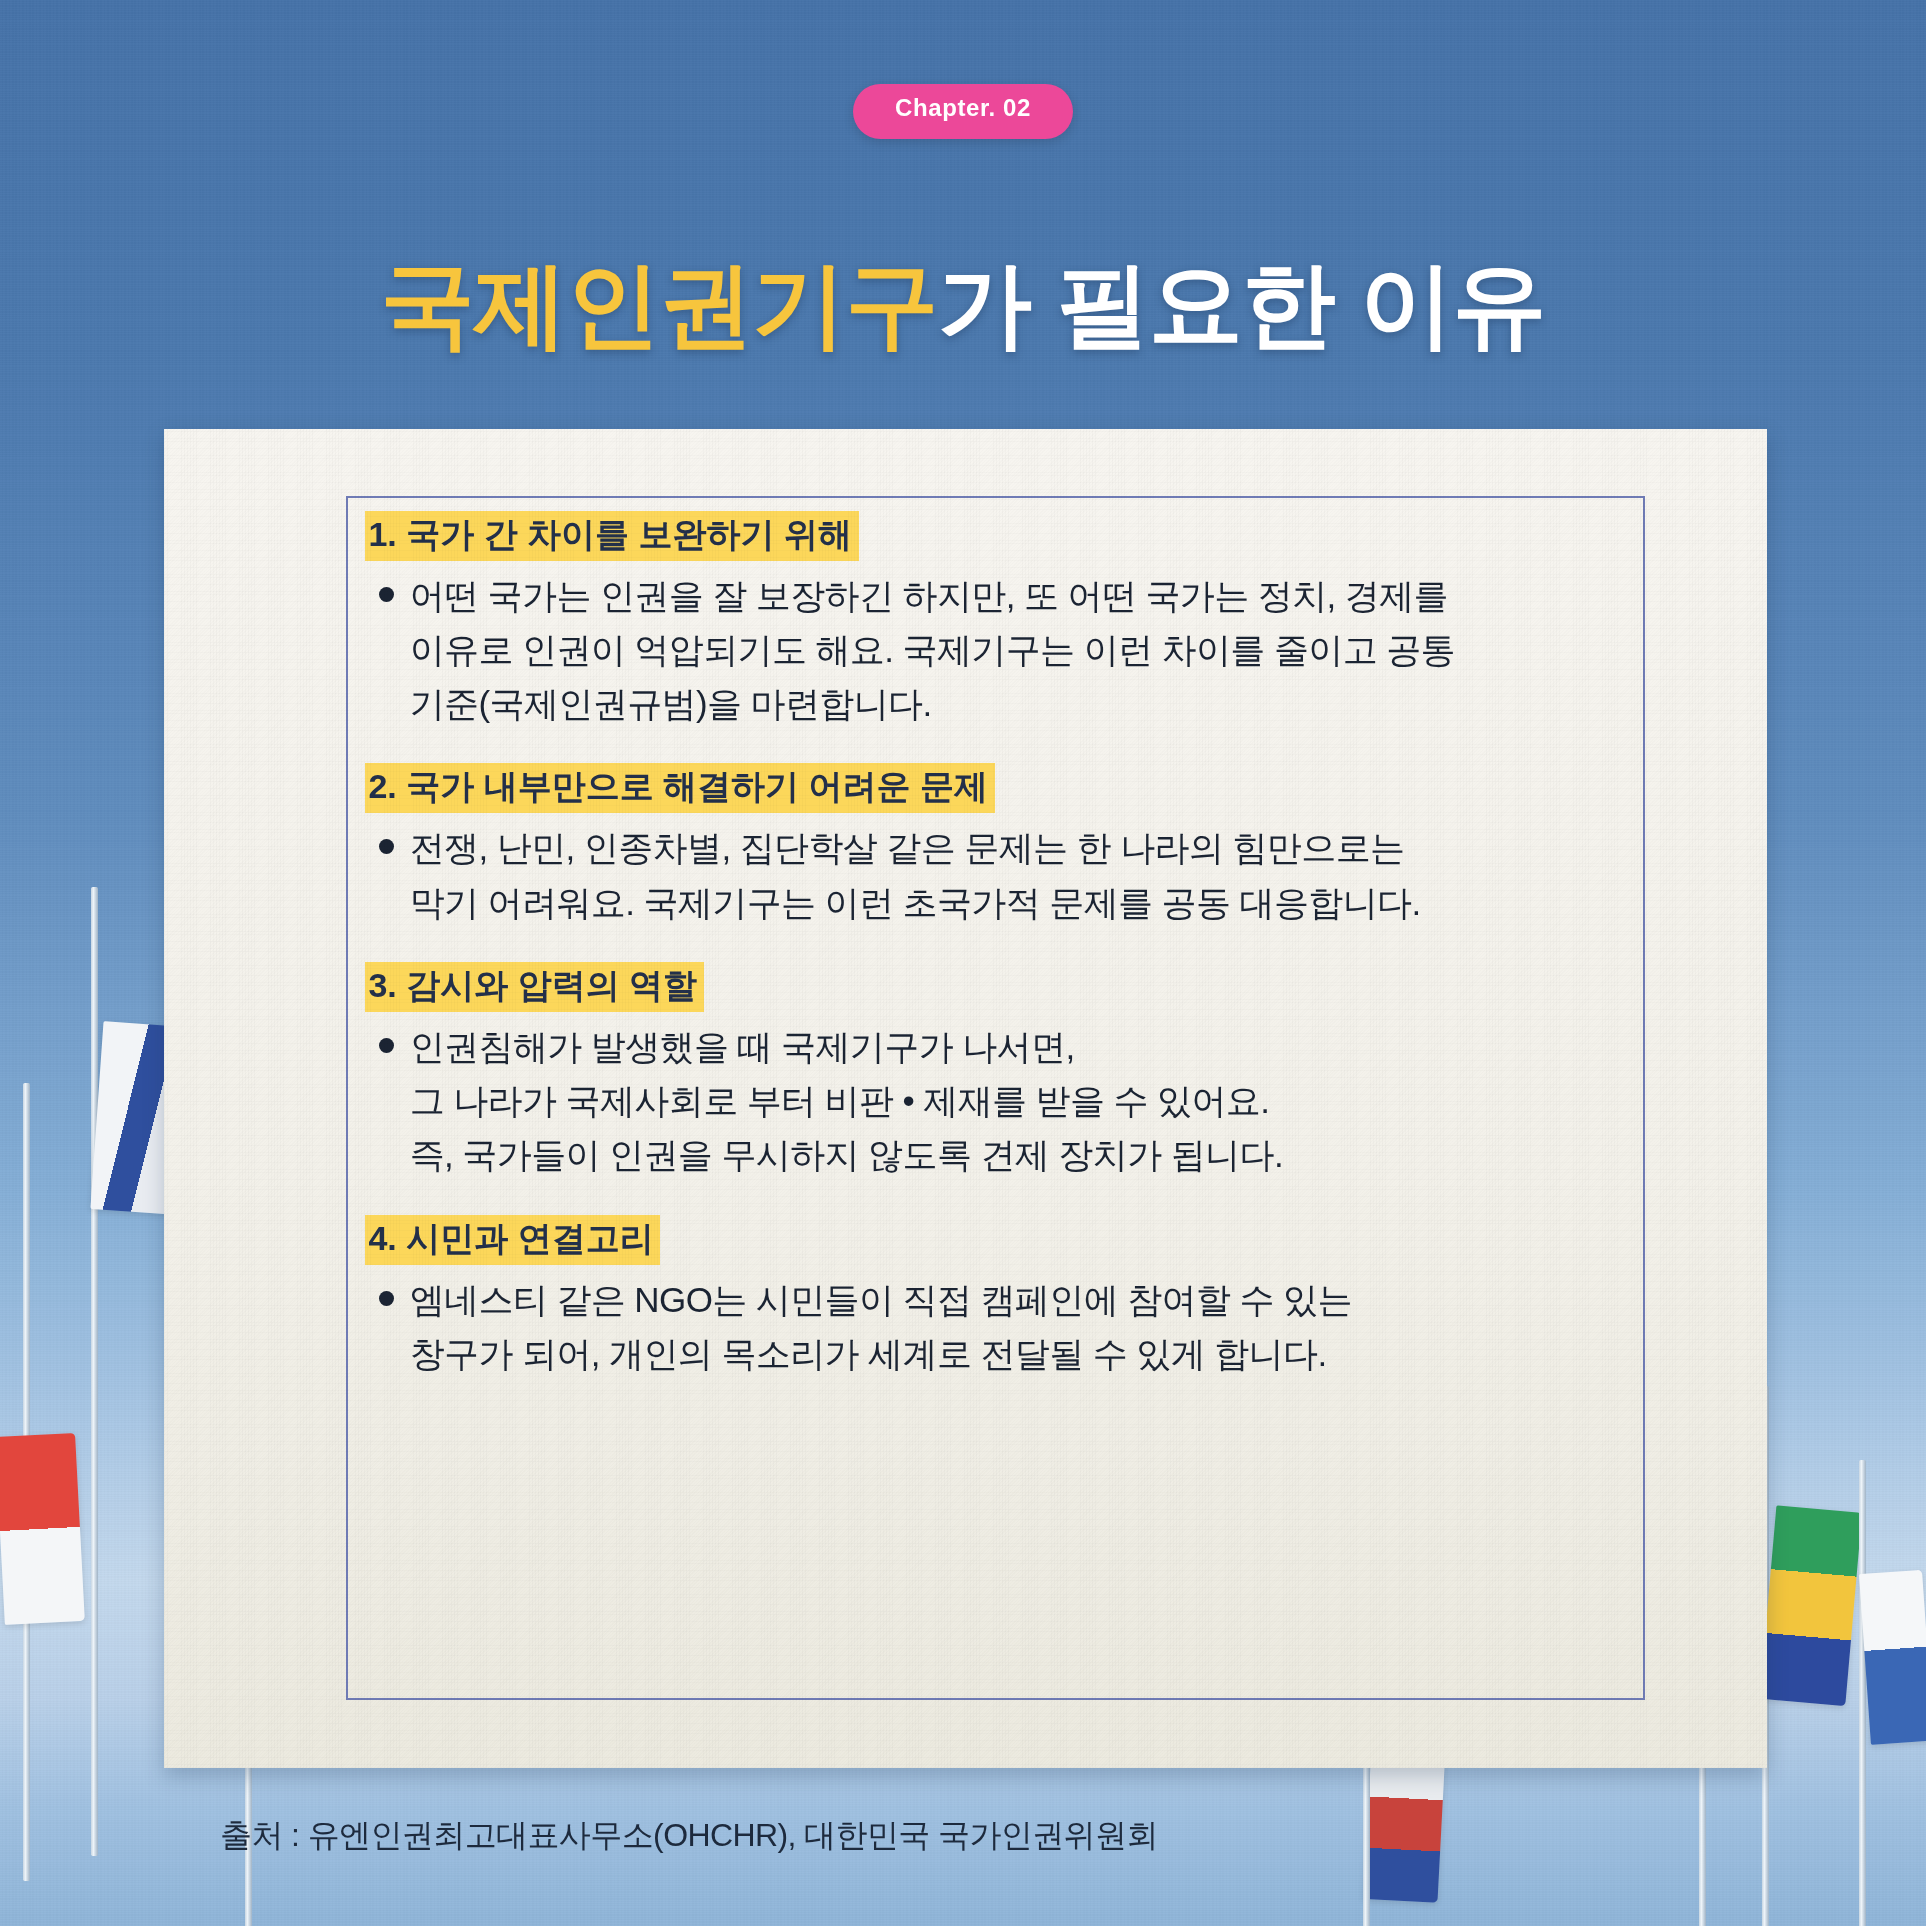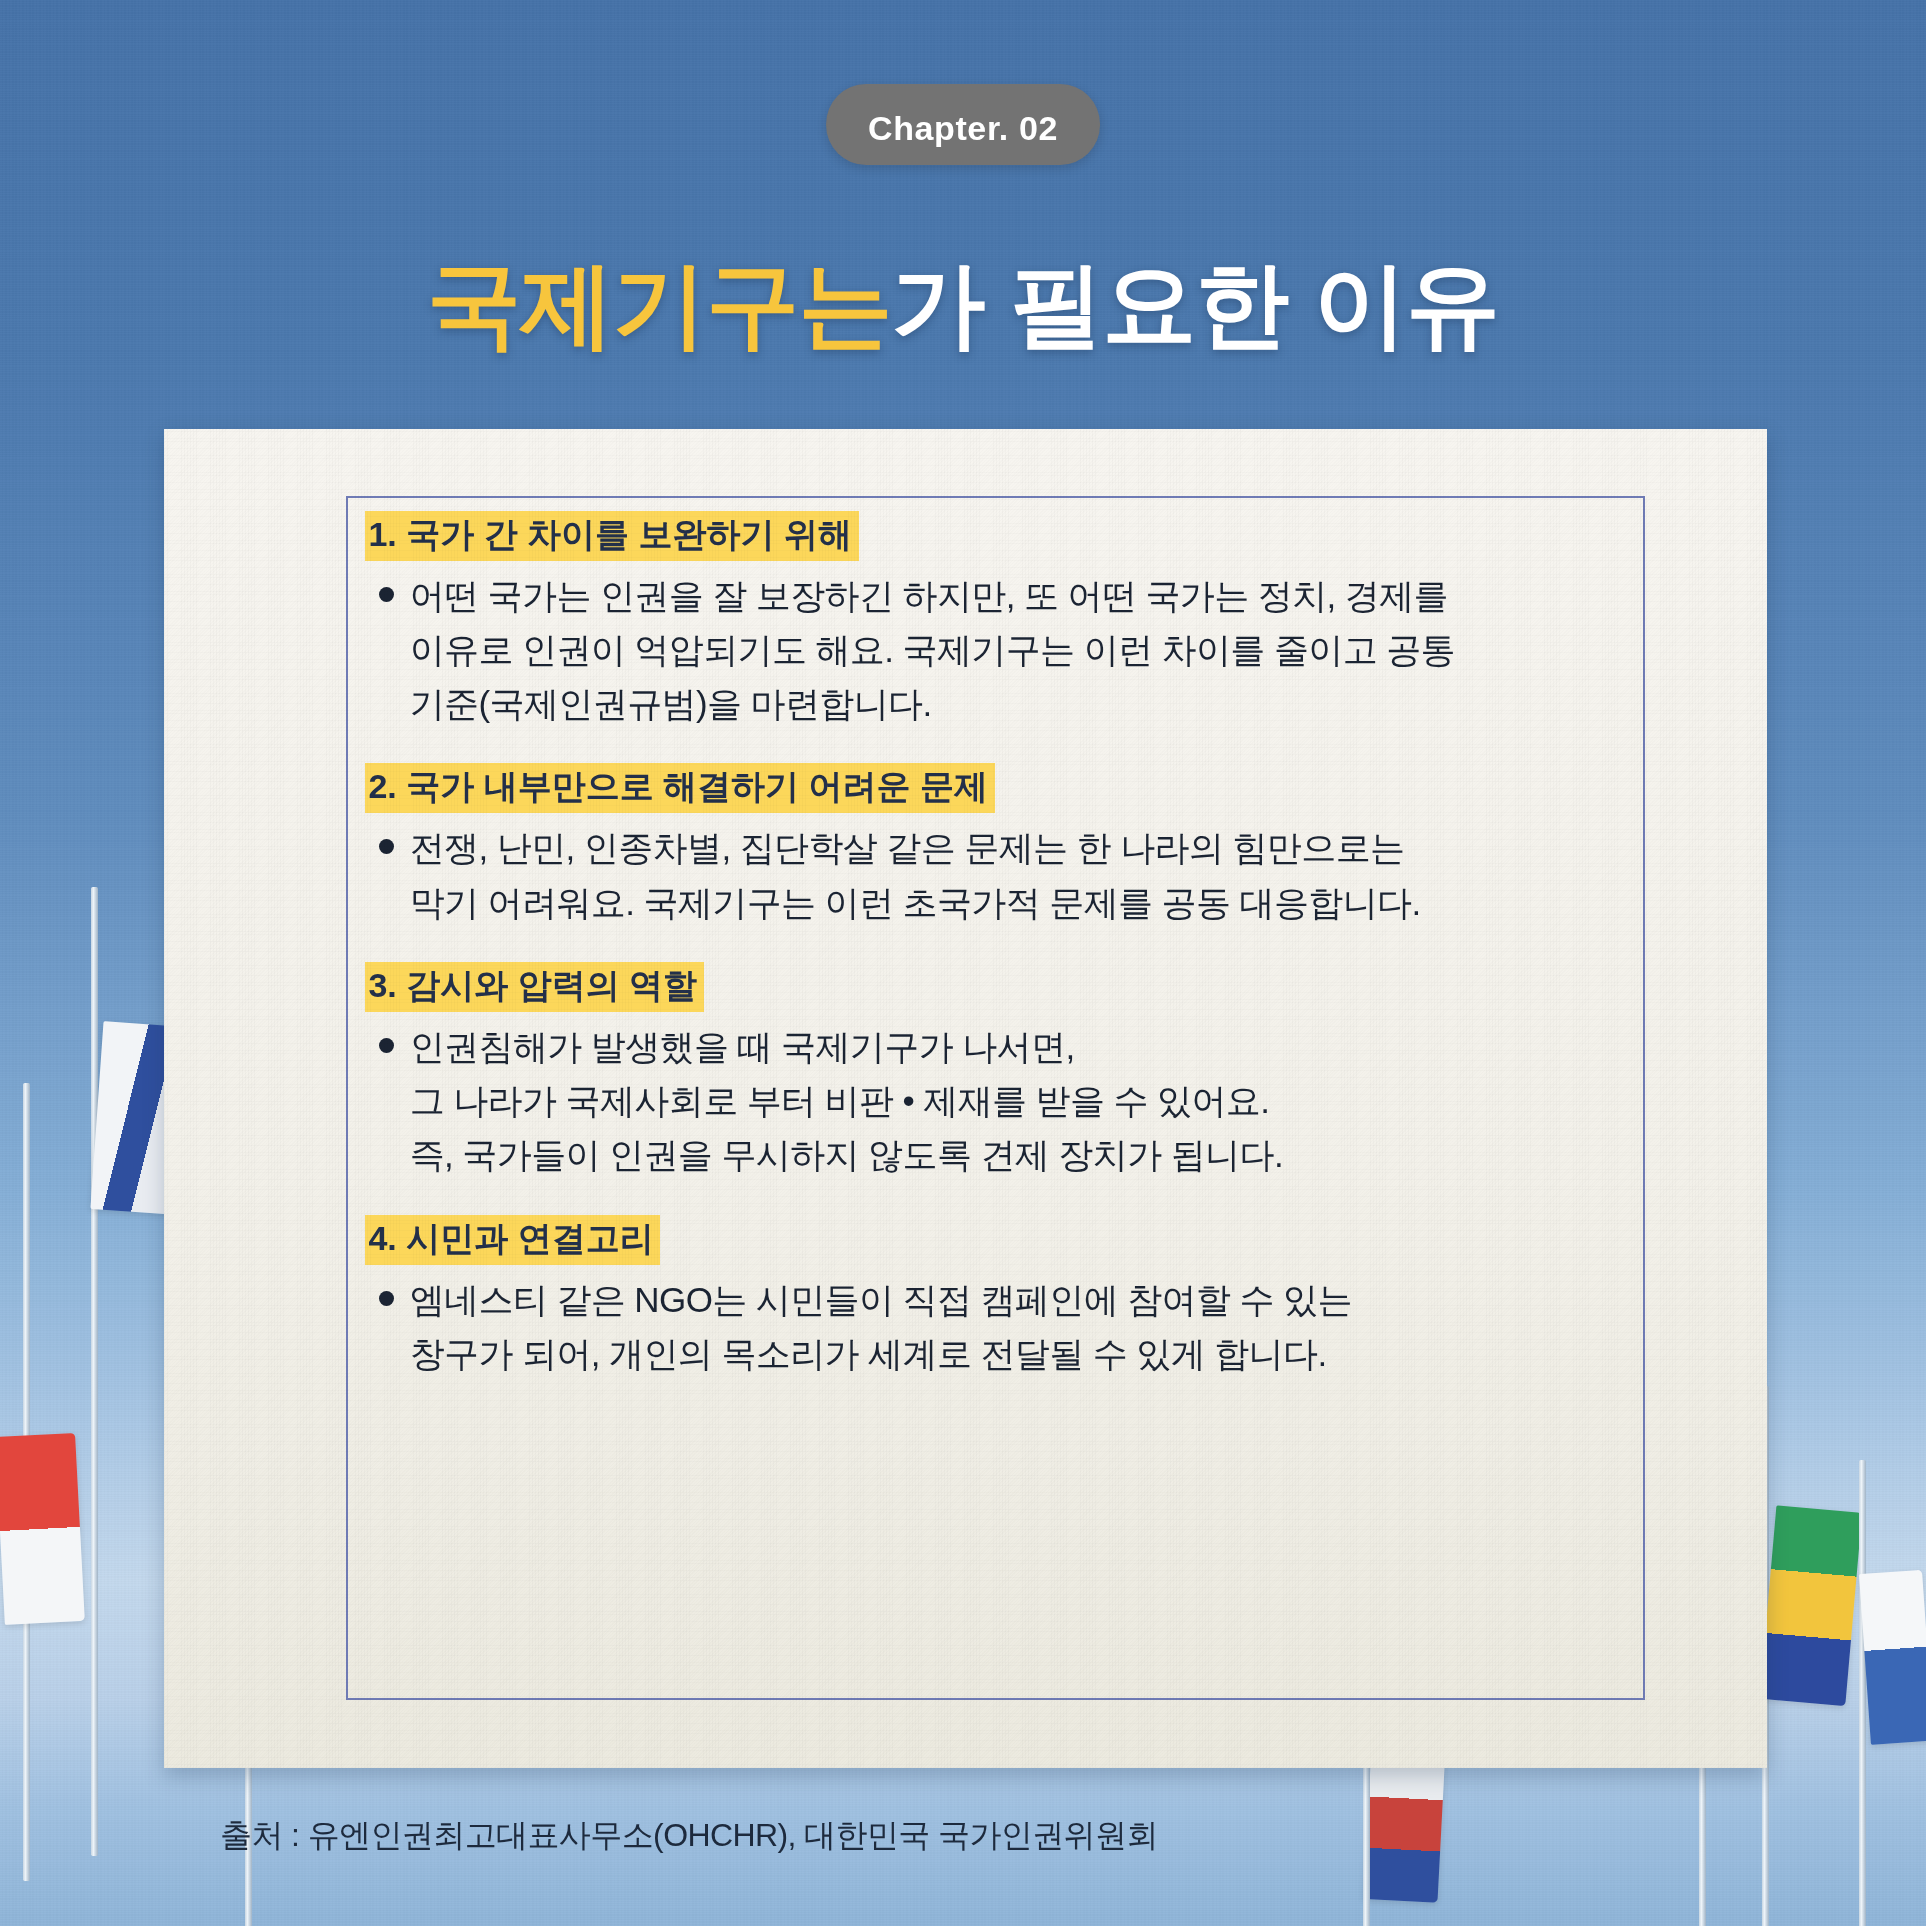--- a/index.html
+++ b/index.html
@@ -53,25 +53,25 @@
     box-shadow: 0 2.3px 6.8px rgba(0,0,0,.12);
     transform-origin: left center;
   }
 
   
   .chapter-badge {
     position: absolute;
     left: 50%;
     transform: translateX(-50%);
     top: 84px;
-    background: #737373;
+    background: #ec4899;
     color: #ffffff;
     border-radius: 40px;
-    padding: 25px 42px 17px;
-    font-size: 34px;
+    padding: 10px 42px 17px;
+    font-size: 24px;
     font-weight: bold;
     letter-spacing: 0.6px;
     box-shadow: 0 3.4px 10.3px rgba(0,0,0,.14);
     white-space: nowrap;
   }
 
   
   .title {
     position: absolute;
     top: 188px;
@@ -193,21 +193,21 @@
               background:linear-gradient(180deg,#f5f7f9 0%,#f5f7f9 45%,#3a67b5 45%,#3a67b5 100%);"></div>
   <div class="pole" style="left:1699px; top:1688px; height:239px;"></div>
   <div class="flag" style="left:1368px; top:1728px; width:74px; height:171px; transform:rotate(3deg);
               background:linear-gradient(180deg,#e9ecef 0%,#e9ecef 40%,#c8433c 40%,#c8433c 70%,#2f4f9e 70%,#2f4f9e 100%);"></div>
   <div class="pole" style="left:1363px; top:1705px; height:222px;"></div>
 </div>
 
 <div class="chapter-badge">Chapter. 02</div>
 
 <h1 class="title">
-  <span class="hl">국제기구는</span><span>가 필요한 이유</span>
+  <span class="hl">국제인권기구</span><span>가 필요한 이유</span>
 </h1>
 
 <div class="card">
   <div class="card-inner">
 
     <div class="block">
       <div class="heading">1. 국가 간 차이를 보완하기 위해</div>
       <div class="bullet-row">
         <span class="bullet-dot"></span>
         <div class="bullet-text">

